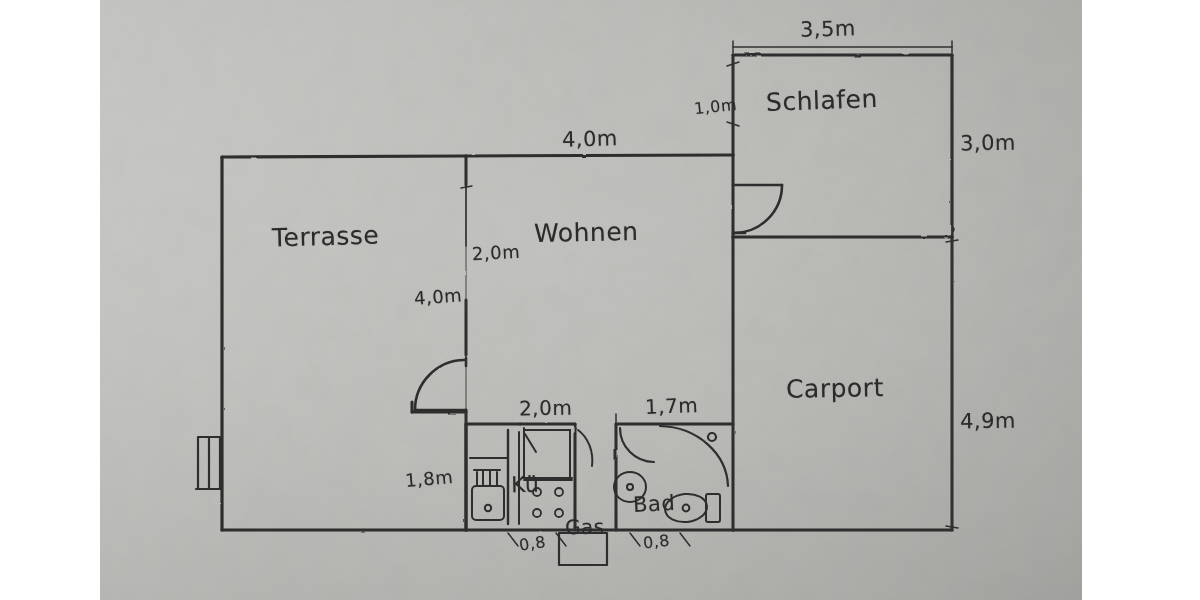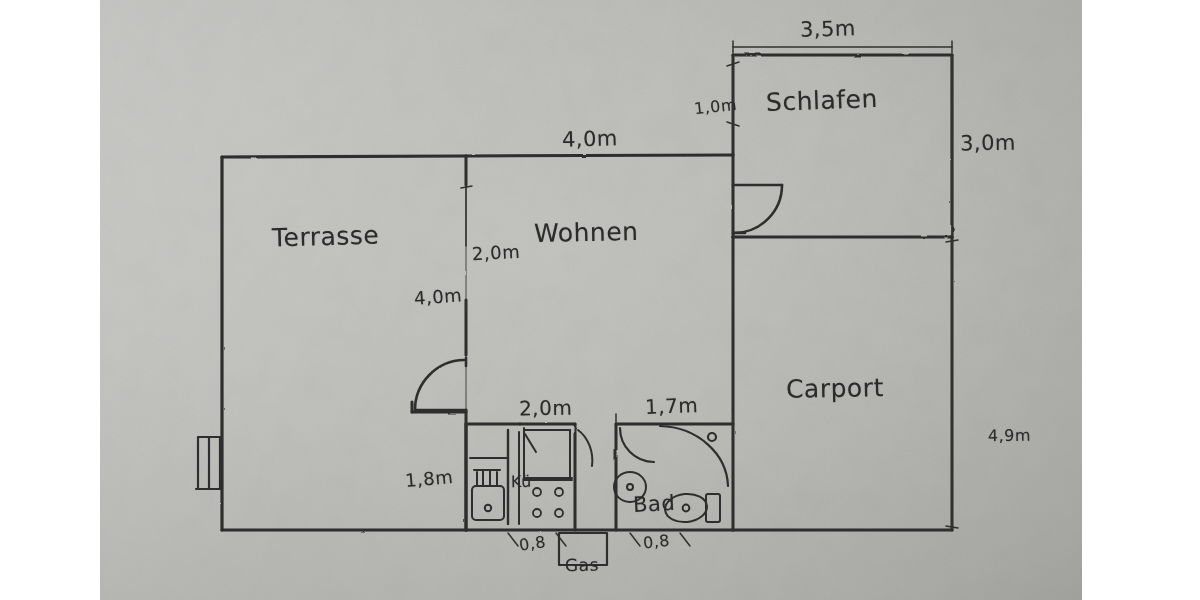--- a/index.html
+++ b/index.html
@@ -325,39 +325,39 @@
   </svg>
 
   <div class="hand-label room-name" style="left:272px; top:222px; transform:rotate(-1.6deg); font-size:25px;">Terrasse</div>
 
   <div class="hand-label room-name" style="left:534px; top:218px; transform:rotate(-1.2deg); font-size:25px;">Wohnen</div>
 
   <div class="hand-label room-name" style="left:766px; top:86px; transform:rotate(-2deg); font-size:25px;">Schlafen</div>
 
   <div class="hand-label room-name" style="left:786px; top:374px; transform:rotate(-1deg); font-size:25px;">Carport</div>
 
-  <div class="hand-label room-name" style="left:511px; top:472px; transform:rotate(-1deg); font-size:16px;">Kü</div>
+  <div class="hand-label room-name" style="left:511px; top:472px; transform:rotate(-1deg); font-size:22px;">Kü</div>
 
   <div class="hand-label room-name" style="left:633px; top:492px; transform:rotate(-3deg); font-size:21px;">Bad</div>
 
-  <div class="hand-label tiny" style="left:565px; top:555px; transform:rotate(-1deg); font-size:17px;">Gas</div>
+  <div class="hand-label tiny" style="left:565px; top:515px; transform:rotate(-1deg); font-size:20px;">Gas</div>
 
   <div class="hand-label dim" style="left:800px; top:17px; transform:rotate(-1.5deg); font-size:21px;">3,5m</div>
 
   <div class="hand-label dim" style="left:960px; top:131px; transform:rotate(-1deg); font-size:21px;">3,0m</div>
 
   <div class="hand-label dim-sm" style="left:694px; top:97px; transform:rotate(-6deg); font-size:16px;">1,0m</div>
 
   <div class="hand-label dim" style="left:562px; top:127px; transform:rotate(-1.5deg); font-size:21px;">4,0m</div>
 
   <div class="hand-label dim-sm" style="left:472px; top:242px; transform:rotate(-3deg); font-size:18px;">2,0m</div>
 
   <div class="hand-label dim-sm" style="left:414px; top:286px; transform:rotate(-4deg); font-size:18px;">4,0m</div>
 
-  <div class="hand-label dim" style="left:960px; top:426px; transform:rotate(-1deg); font-size:16px;margin-left:28px;">4,9m</div>
+  <div class="hand-label dim" style="left:960px; top:409px; transform:rotate(-1deg); font-size:21px;">4,9m</div>
 
   <div class="hand-label dim" style="left:519px; top:396px; transform:rotate(-1deg); font-size:20px;">2,0m</div>
 
   <div class="hand-label dim" style="left:645px; top:394px; transform:rotate(-2deg); font-size:20px;">1,7m</div>
 
   <div class="hand-label dim-sm" style="left:405px; top:468px; transform:rotate(-5deg); font-size:18px;">1,8m</div>
 
   <div class="hand-label tiny" style="left:519px; top:534px; transform:rotate(-8deg); font-size:16px;">0,8</div>
 
   <div class="hand-label tiny" style="left:643px; top:532px; transform:rotate(-6deg); font-size:16px;">0,8</div>

